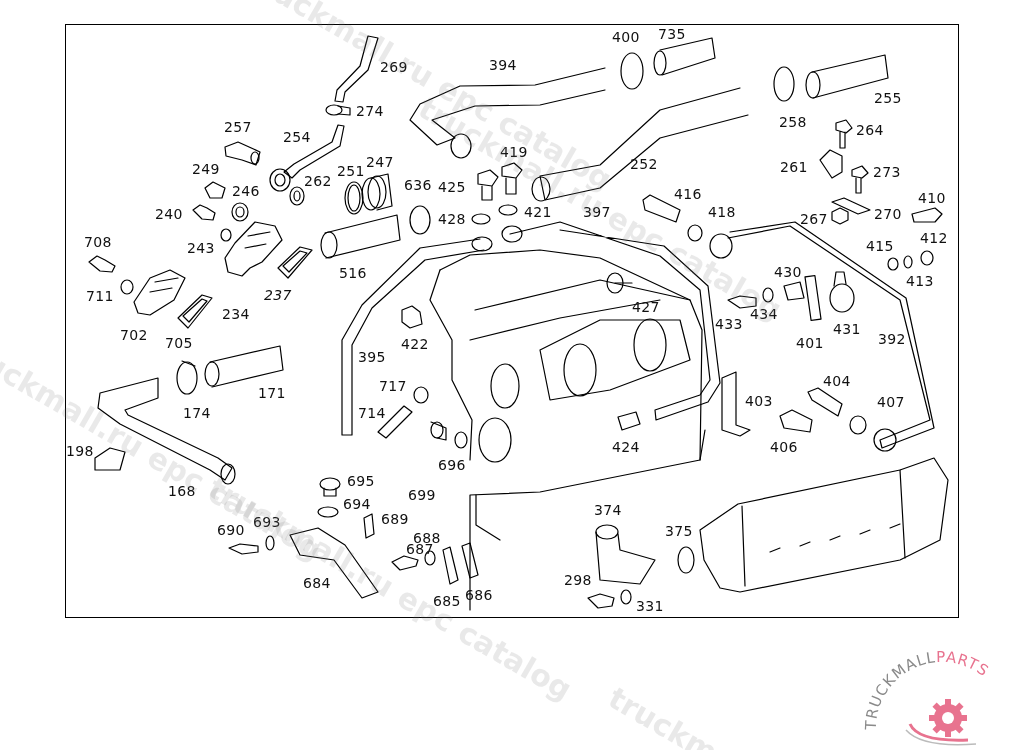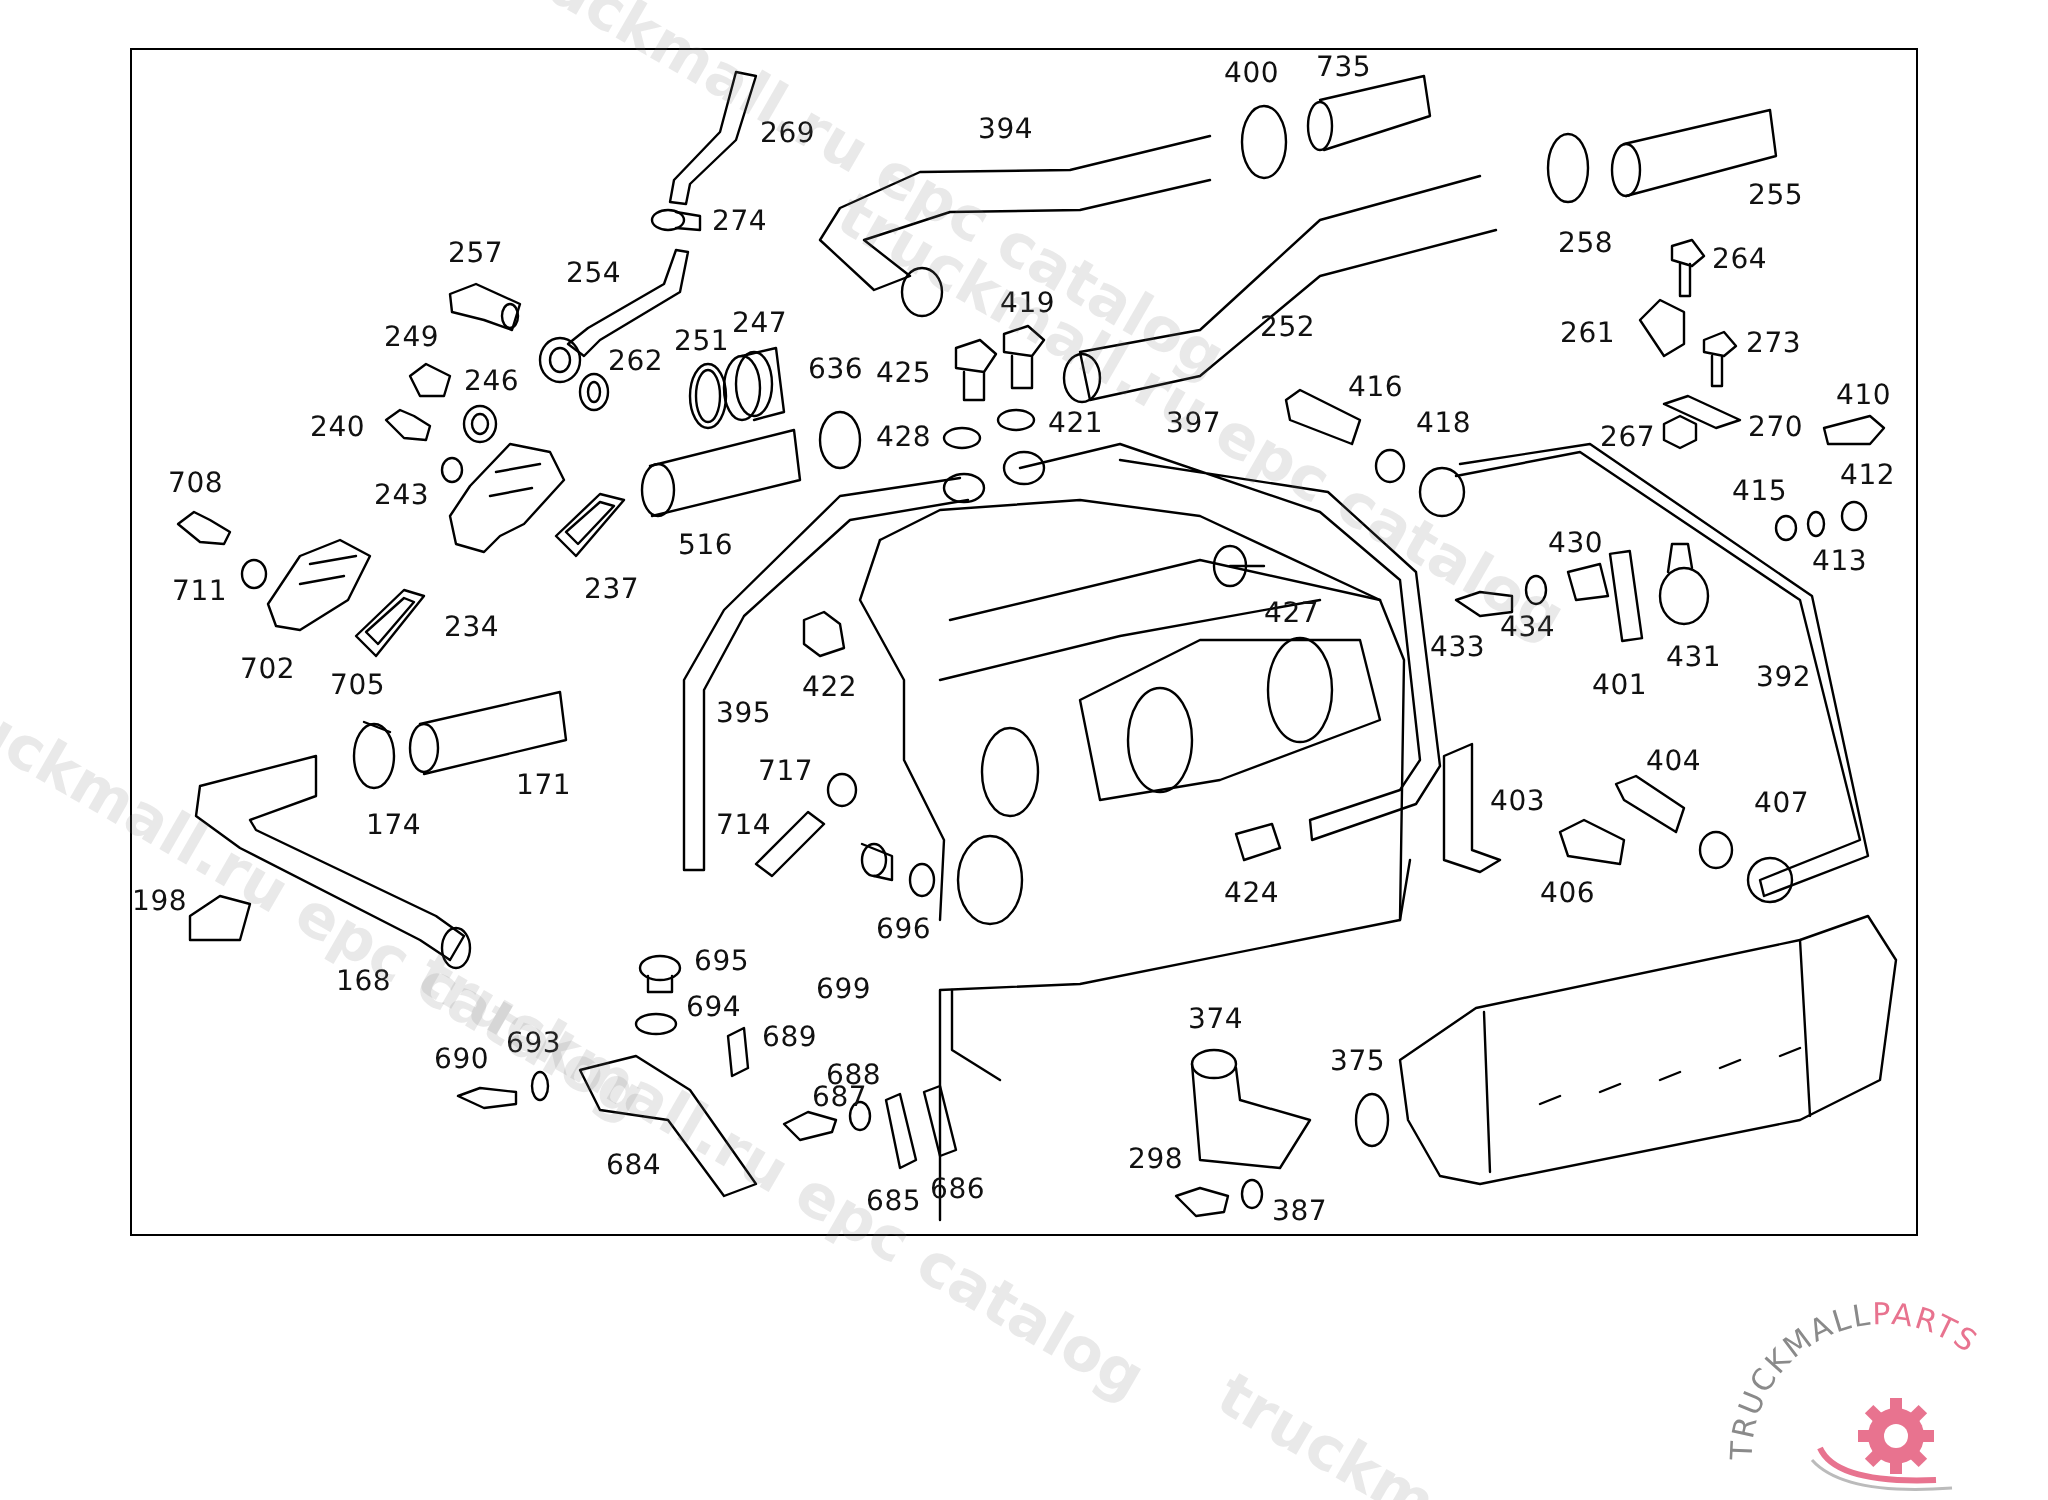--- a/index.html
+++ b/index.html
@@ -315,21 +315,21 @@
     <div class="lbl" style="left: 192px; top: 162px;">249</div>
     <div class="lbl" style="left: 232px; top: 184px;">246</div>
     <div class="lbl" style="left: 304px; top: 174px;">262</div>
     <div class="lbl" style="left: 337px; top: 164px;">251</div>
     <div class="lbl" style="left: 366px; top: 155px;">247</div>
     <div class="lbl" style="left: 155px; top: 207px;">240</div>
     <div class="lbl" style="left: 187px; top: 241px;">243</div>
     <div class="lbl" style="left: 84px; top: 235px;">708</div>
     <div class="lbl" style="left: 86px; top: 289px;">711</div>
     <div class="lbl" style="left: 222px; top: 307px;">234</div>
-    <div class="lbl" style="left: 292px; top: 288px;">237</div>
+    <div class="lbl" style="left: 264px; top: 288px; font-style: italic;">237</div>
     <div class="lbl" style="left: 120px; top: 328px;">702</div>
     <div class="lbl" style="left: 165px; top: 336px;">705</div>
     <div class="lbl" style="left: 339px; top: 266px; text-align: right;">516</div>
     <div class="lbl" style="left: 183px; top: 406px;">174</div>
     <div class="lbl" style="left: 258px; top: 386px;">171</div>
     <div class="lbl" style="left: 66px; top: 444px;">198</div>
     <div class="lbl" style="left: 168px; top: 484px;">168</div>
     <div class="lbl" style="left: 489px; top: 58px;">394</div>
     <div class="lbl" style="left: 612px; top: 30px;">400</div>
     <div class="lbl" style="left: 658px; top: 27px;">735</div>
@@ -377,21 +377,21 @@
     <div class="lbl" style="left: 217px; top: 523px;">690</div>
     <div class="lbl" style="left: 253px; top: 515px;">693</div>
     <div class="lbl" style="left: 413px; top: 531px;">688</div>
     <div class="lbl" style="left: 366px; top: 542px; margin-left: 40px;">687</div>
     <div class="lbl" style="left: 303px; top: 576px;">684</div>
     <div class="lbl" style="left: 433px; top: 594px;">685</div>
     <div class="lbl" style="left: 465px; top: 588px;">686</div>
     <div class="lbl" style="left: 594px; top: 503px;">374</div>
     <div class="lbl" style="left: 665px; top: 524px;">375</div>
     <div class="lbl" style="left: 564px; top: 573px;">298</div>
-    <div class="lbl" style="left: 636px; top: 599px;">387</div>
+    <div class="lbl" style="left: 636px; top: 599px;">331</div>
   </div>
 
 <div class="wm" style="left:260px;top:-40px;transform:rotate(30deg);">truckmall.ru epc catalog</div>
 <div class="wm" style="left:430px;top:90px;transform:rotate(30deg);">truckmall.ru epc catalog</div>
 <div class="wm" style="left:-30px;top:330px;transform:rotate(30deg);">truckmall.ru epc catalog</div>
 <div class="wm" style="left:220px;top:470px;transform:rotate(30deg);">truckmall.ru epc catalog</div>
 <div class="wm" style="left:620px;top:680px;transform:rotate(30deg);">truckmall.ru epc catalog</div>
 
 <div id="logo">
   <svg width="166" height="100" viewBox="0 0 166 100">

